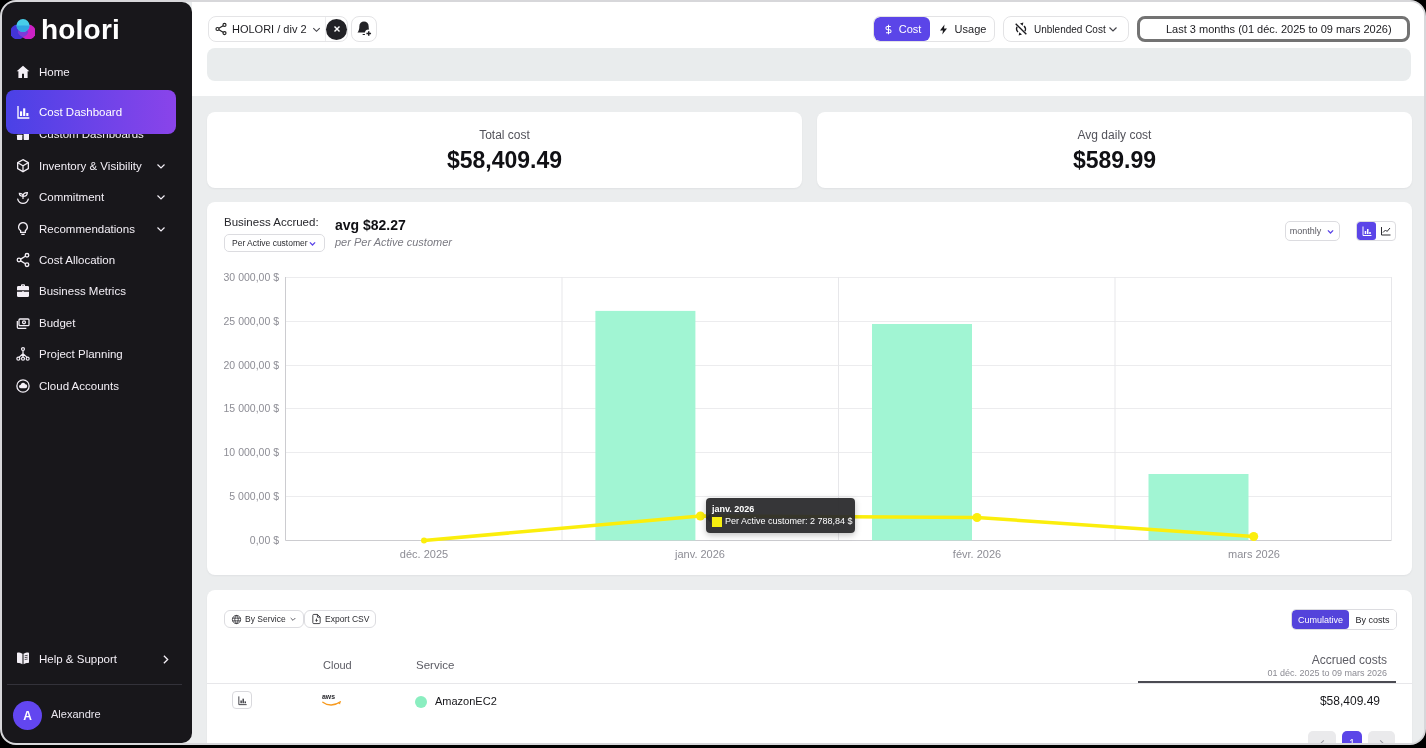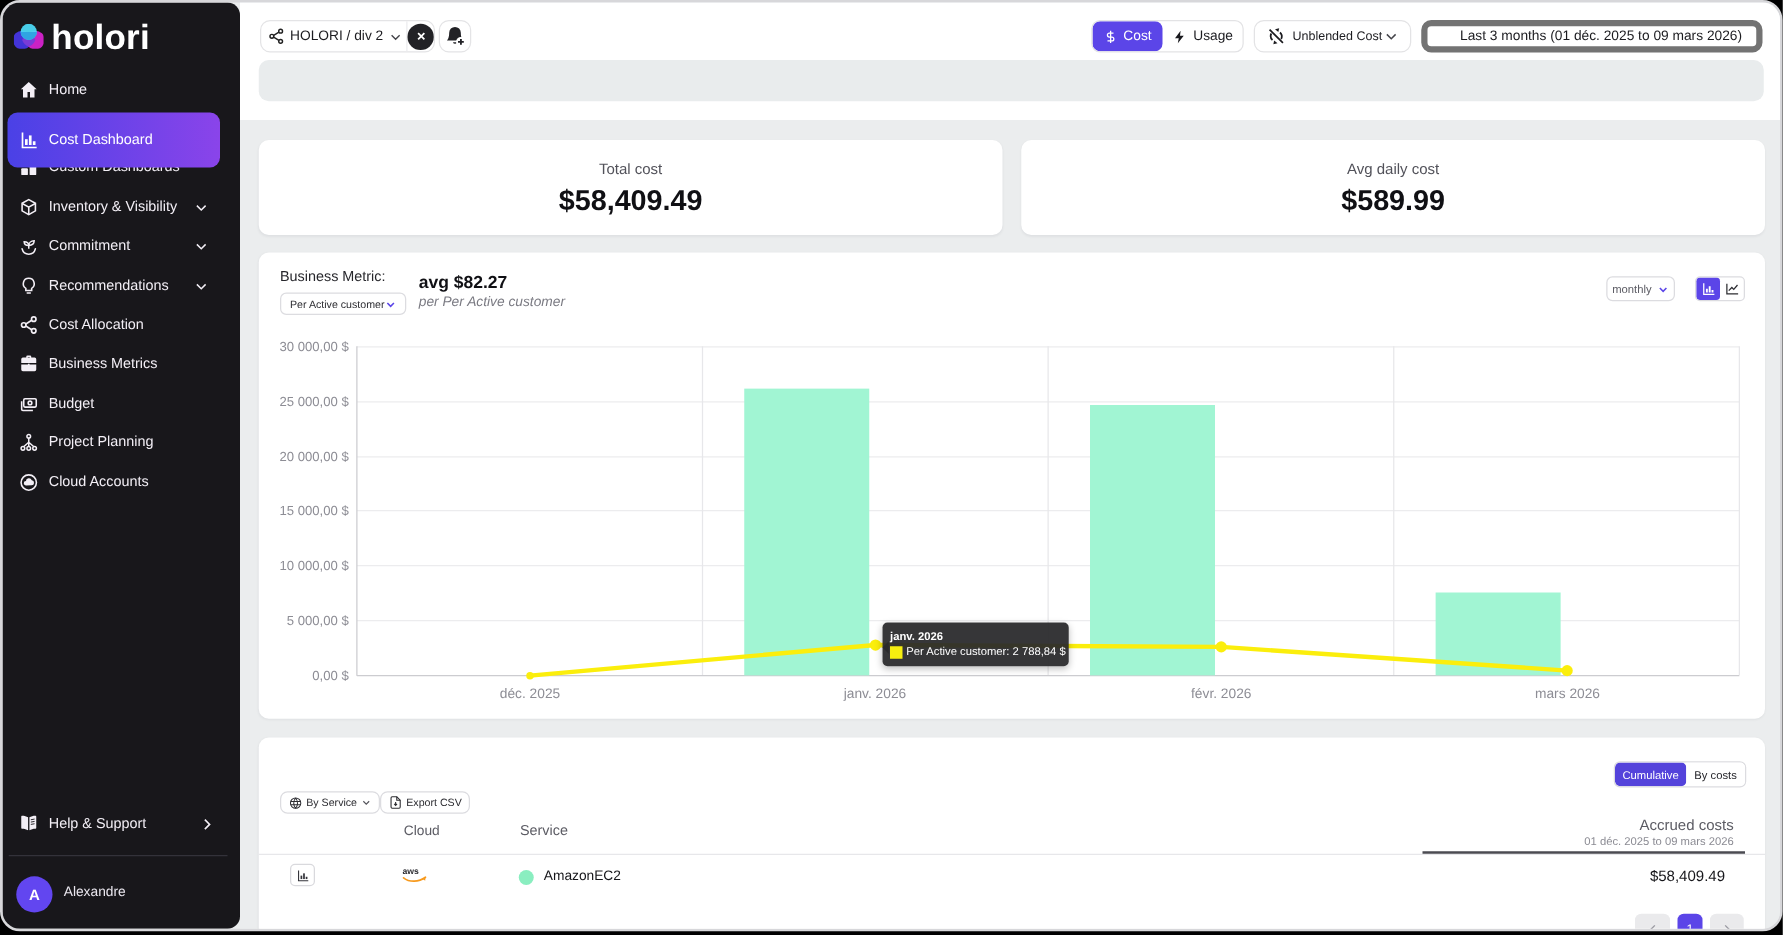--- a/index.html
+++ b/index.html
@@ -29,21 +29,21 @@
 .bcgroup { position:absolute; left:16px; top:14px; height:26px; width:140px; border:1px solid #e4e4e6; border-radius:8px; background:#fff; display:flex; align-items:center; }
 .bccell1 { display:flex; align-items:center; width:117px; padding-left:5px; height:100%; border-right:1px solid #ececee; font-size:11px; color:#1c1c20; }
 .bccell1 span { margin-left:4px; }
 .bccell2 { flex:1; height:100%; display:flex; align-items:center; justify-content:center; }
 .xcirc { width:21px; height:21px; border-radius:50%; background:#222226; display:flex; align-items:center; justify-content:center; }
 .bellbtn { position:absolute; left:159px; top:14px; width:26px; height:26px; border:1px solid #e4e4e6; border-radius:8px; background:#fff; display:flex; align-items:center; justify-content:center; }
 .custoggle { position:absolute; left:681px; top:14px; height:26px; border:1px solid #e3e3e5; border-radius:7px; background:#fff; display:flex; overflow:hidden; }
 .cuscost { width:56px; display:flex; align-items:center; justify-content:center; gap:5px; background:#5b45e8; color:#fff; font-size:11px; border-radius:6px; }
 .cususage { width:64px; display:flex; align-items:center; justify-content:center; gap:5px; color:#1c1c20; font-size:11px; }
 .unblended { position:absolute; left:811px; top:14px; width:126px; height:26px; border:1px solid #e3e3e5; border-radius:8px; background:#fff; display:flex; align-items:center; padding:0 9px; font-size:10px; color:#1b1b1f; white-space:nowrap; }
-.datebox { position:absolute; left:945px; top:14px; width:273px; height:26px; border:5px solid #737373; border-radius:8px; background:#fff; display:flex; align-items:center; padding:0 21px; font-size:11px; color:#1b1b1f; white-space:nowrap; }
+.datebox { position:absolute; left:945px; top:14px; width:273px; height:26px; border:3px solid #737373; border-radius:8px; background:#fff; display:flex; align-items:center; padding:0 21px; font-size:11px; color:#1b1b1f; white-space:nowrap; }
 
 .card { position:absolute; background:#fff; border-radius:8px; box-shadow:0 1px 2px rgba(20,20,40,0.05); }
 .kpi1 { left:15px; top:110px; width:595px; height:76px; }
 .kpi2 { left:625px; top:110px; width:595px; height:76px; }
 .kpilabel { position:absolute; top:16px; width:100%; text-align:center; font-size:12px; color:#52525a; }
 .kpival { position:absolute; top:35px; width:100%; text-align:center; font-size:23px; font-weight:bold; color:#101014; }
 
 .chartcard { left:15px; top:200px; width:1205px; height:373px; }
 .bmlabel { position:absolute; left:17px; top:14px; font-size:11.5px; color:#26262b; }
 .bmdrop { position:absolute; left:17px; top:32px; width:101px; height:18px; border:1px solid #dcdce0; border-radius:5px; display:flex; align-items:center; justify-content:space-between; padding:0 7px; font-size:8.5px; color:#2c2c31; background:#fff; }
@@ -53,21 +53,21 @@
 .cbtns { position:absolute; left:1149px; top:19px; width:40px; height:20px; border:1px solid #dcdce0; border-radius:4px; display:flex; overflow:hidden; background:#fff; }
 .cbtn1 { width:20px; border-radius:3px; background:#5b45e8; display:flex; align-items:center; justify-content:center; }
 .cbtn2 { width:20px; display:flex; align-items:center; justify-content:center; }
 .tooltip { position:absolute; left:499px; top:296px; width:149px; height:35px; background:rgba(41,41,44,0.94); border-radius:4px; color:#fff; padding:5px 6px; box-shadow:0 2px 6px rgba(0,0,0,0.25); }
 .tooltip:before { content:""; position:absolute; left:-5px; top:15px; border:5px solid transparent; border-right-color:rgba(41,41,44,0.94); }
 .ttl1 { font-size:9px; font-weight:bold; line-height:12px; }
 .ttl2 { font-size:9px; line-height:13px; display:flex; align-items:center; gap:3px; white-space:nowrap; }
 .ttsq { width:10px; height:10px; background:#f6ee10; display:inline-block; flex:0 0 10px; }
 
 .tablecard { left:15px; top:588px; width:1205px; height:160px; }
-.fbtn { position:absolute; height:18px; border:1px solid #dcdce0; border-radius:6px; background:#fff; display:flex; align-items:center; gap:3px; padding:0 6px; font-size:8.5px; color:#2c2c31;margin-top:23px; }
+.fbtn { position:absolute; height:18px; border:1px solid #dcdce0; border-radius:6px; background:#fff; display:flex; align-items:center; gap:3px; padding:0 6px; font-size:8.5px; color:#2c2c31; }
 .byservice { left:17px; top:20px; }
 .exportcsv { left:97px; top:20px; }
 .cumtoggle { position:absolute; left:1084px; top:19px; height:21px; display:flex; border:1px solid #dcdce0; border-radius:5px; overflow:hidden; }
 .cumbtn { width:57px; background:#5443db; color:#fff; font-size:9px; display:flex; align-items:center; justify-content:center; border-radius:4px; }
 .bydatebtn { width:47px; background:#fff; color:#26262b; font-size:9px; display:flex; align-items:center; justify-content:center; }
 .thcloud { position:absolute; left:116px; top:69px; font-size:11px; color:#5c5c64; }
 .thservice { position:absolute; left:209px; top:69px; font-size:11.5px; color:#5c5c64; }
 .thaccrued { position:absolute; right:25px; top:63px; font-size:12px; color:#5c5c64; text-align:right; }
 .thdates { position:absolute; right:25px; top:78px; font-size:9px; color:#8b8b93; text-align:right; }
 .thborder { position:absolute; left:0px; top:93px; width:1205px; height:1px; background:#e7e7ea; }
@@ -164,21 +164,21 @@
     <div class="card kpi1">
         <div class="kpilabel">Total cost</div>
         <div class="kpival">$58,409.49</div>
       </div>
     <div class="card kpi2">
         <div class="kpilabel">Avg daily cost</div>
         <div class="kpival">$589.99</div>
       </div>
 
     <div class="card chartcard">
-      <div class="bmlabel">Business Metric:</div>
+      <div class="bmlabel">Business Accrued:</div>
       <div class="bmdrop">
           <span>Per Active customer</span>
           <svg width="9" height="9" viewBox="0 0 24 24" fill="none" stroke="#5b45e8" stroke-width="3.4">
             <polyline points="5,9 12,16 19,9"></polyline>
           </svg>
         </div>
       <div class="avgline">avg $82.27</div>
       <div class="perline">per Per Active customer</div>
       <div class="monthly">
           <span>monthly</span>

